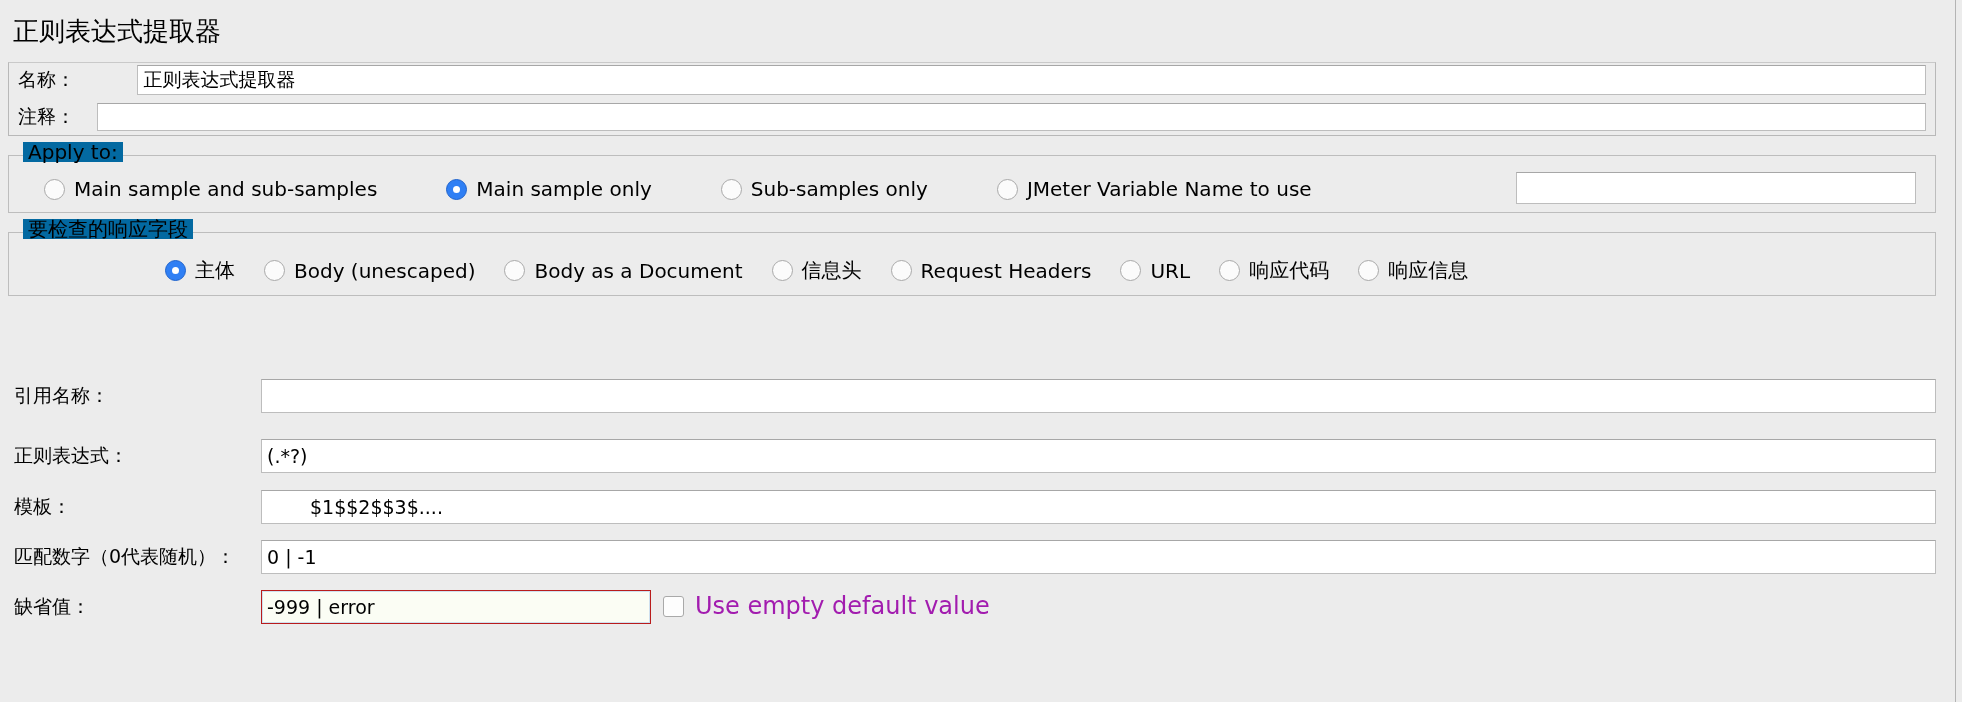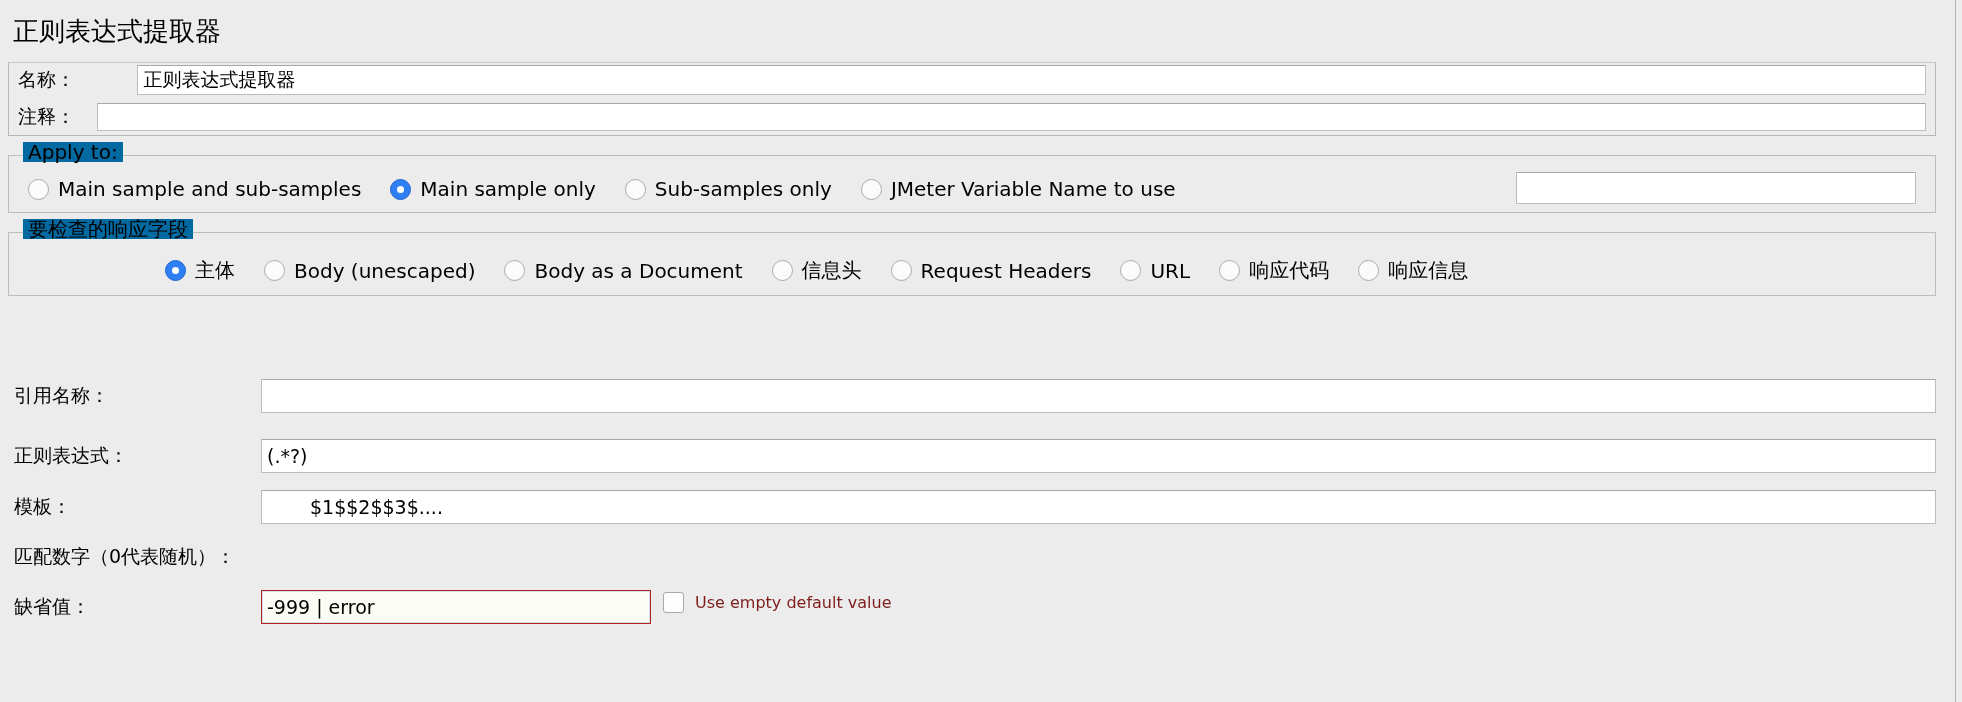--- a/index.html
+++ b/index.html
@@ -152,21 +152,21 @@
     background: #ffffff;
   }
   .radio-label {
     margin-left: 9px;
     font-size: 20px;
     color: #000;
     white-space: nowrap;
   }
 
   
-  #apply-row { left: 28px; top: 175px; height: 28px; }
+  #apply-row { left: 44px; top: 175px; height: 28px; gap: 40px; }
   #apply-row .radio-item { margin-right: 29px; }
   #jmeter-var-field {
     position: absolute;
     left: 1516px;
     top: 172px;
     width: 400px;
     height: 32px;
   }
 
   
@@ -202,22 +202,22 @@
     width: 21px;
     height: 21px;
     box-sizing: border-box;
     border: 1px solid #a9a9a9;
     border-radius: 3px;
     background: #fdfdfd;
     flex: 0 0 auto;
   }
   .chk-label {
     margin-left: 11px;
-    font-size: 16px;
-    color: #7f1d1d;
+    font-size: 24px;
+    color: #a21caf;
   }
 </style>
 </head>
 <body>
 
 <div class="root">
 
   <div class="page-title">正则表达式提取器</div>
 
   <div class="namepanel">
@@ -308,20 +308,21 @@
     <div class="txtfield">(.*?)</div>
   </div>
 
   <div class="lrow" id="row-template">
     <span class="row-label">模板：</span>
     <div class="txtfield">$1$$2$$3$....</div>
   </div>
 
   <div class="lrow" id="row-matchno">
     <span class="row-label">匹配数字（0代表随机）：</span>
+    <div class="txtfield">0  |  -1</div>
   </div>
 
   <div class="lrow" id="row-default">
     <span class="row-label">缺省值：</span>
     <div class="txtfield focused">-999  |  error</div>
   </div>
 
   <div class="checkbox-item">
     <span class="chk-box"></span>
     <span class="chk-label">Use empty default value</span>

